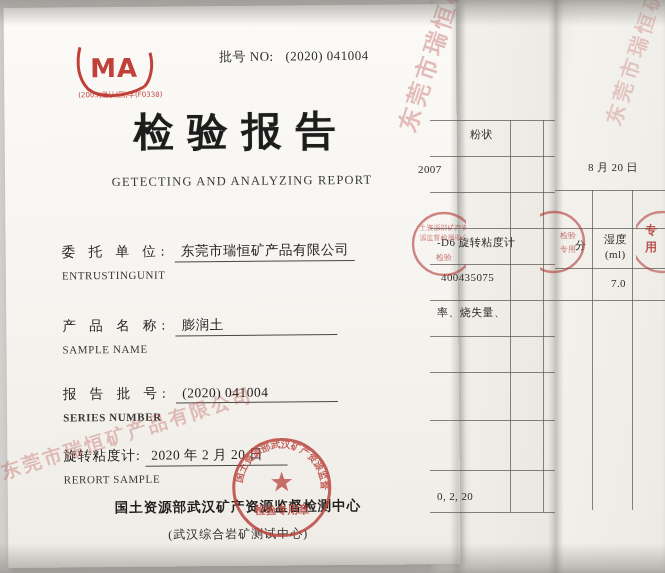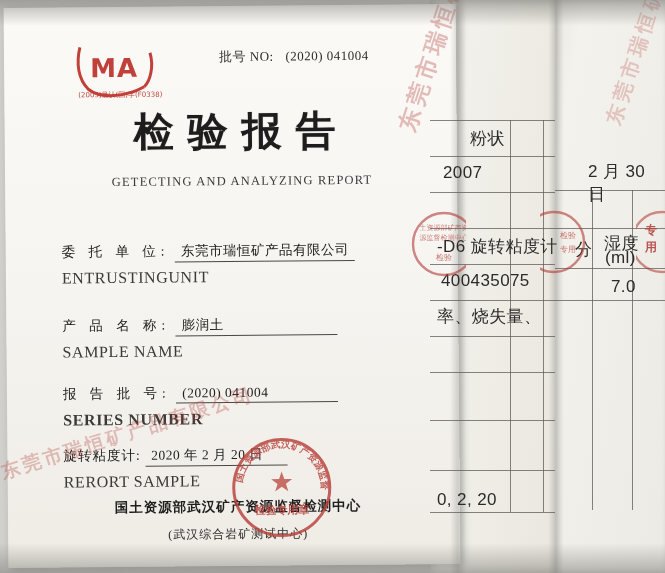--- a/index.html
+++ b/index.html
@@ -84,21 +84,21 @@
     letter-spacing:2px;
   }
   .field .lbl{letter-spacing:5px;}
   .field .val{
     letter-spacing:.5px;
     border-bottom:1px solid #4a4845;
     padding:0 6px 1px 6px;
     display:inline-block;min-width:150px;
   }
   .field-en{
-    position:absolute;font-size:16px;letter-spacing:.6px;color:#3c3a37;
+    position:absolute;font-size:11px;letter-spacing:.6px;color:#3c3a37;
   }
   .footer-org{
     position:absolute;left:40px;top:492px;width:380px;text-align:center;
     font-size:13.5px;letter-spacing:1px;color:#1f1e1c;font-weight:bold;
   }
   .footer-sub{
     position:absolute;left:40px;top:520px;width:380px;text-align:center;
     font-size:12px;letter-spacing:1px;color:#2b2a28;
   }
   
@@ -111,22 +111,22 @@
     position:absolute;color:rgba(176,60,55,.30);
     font-family:"DejaVu Sans", sans-serif;font-weight:bold;
     white-space:nowrap;pointer-events:none;
   }
   .ghost-left{
     left:-6px;top:452px;font-size:19px;letter-spacing:3px;
     transform:rotate(-17deg);transform-origin:left center;
   }
   
   .r-text{
-    position:absolute;font-size:17px;color:#2c2b29;
-    font-family:Liberation Sans, sans-serif;letter-spacing:.4px;
+    position:absolute;font-size:11px;color:#2c2b29;
+    font-family:Liberation Serif, serif;letter-spacing:.4px;
   }
   .r-line{
     position:absolute;background:#5d5b57;height:1px;opacity:.75;
   }
   .r-vline{
     position:absolute;background:#5d5b57;width:1px;opacity:.75;
   }
   .big-ghost-right{
     position:absolute;color:rgba(178,62,58,.33);
     font-family:"DejaVu Sans", sans-serif;font-weight:bold;
@@ -163,21 +163,21 @@
     <div class="r-line" style="left:430px;top:300px;width:125px;"></div>
     <div class="r-line" style="left:430px;top:336px;width:125px;"></div>
     <div class="r-line" style="left:430px;top:372px;width:125px;"></div>
     <div class="r-line" style="left:430px;top:420px;width:125px;"></div>
     <div class="r-line" style="left:430px;top:470px;width:125px;"></div>
     <div class="r-line" style="left:430px;top:512px;width:125px;"></div>
     <div class="r-vline" style="left:510px;top:120px;height:392px;"></div>
     <div class="r-vline" style="left:543px;top:120px;height:392px;"></div>
 
     <div class="r-text" style="left:470px;top:127px;">粉状</div>
-    <div class="r-text" style="left:443px;top:163px;">2007</div>
+    <div class="r-text" style="left:418px;top:163px;">2007</div>
     <div class="r-text" style="left:437px;top:235px;">-D6 旋转粘度计</div>
     <div class="r-text" style="left:441px;top:271px;">400435075</div>
     <div class="r-text" style="left:437px;top:305px;">率、烧失量、</div>
     <div class="r-text" style="left:437px;top:490px;">0, 2, 20</div>
 
     <svg class="small-red-stamp" style="left:404px;top:208px;" width="62" height="72">
       <circle cx="40" cy="36" r="31" fill="none" stroke="#b23a36" stroke-width="2.4" opacity="0.8"></circle>
       <text x="40" y="22" font-size="7" fill="#b23a36" text-anchor="middle" font-family="DejaVu Sans, sans-serif" opacity="0.85">土资源部矿产资</text>
       <text x="40" y="32" font-size="7" fill="#b23a36" text-anchor="middle" font-family="DejaVu Sans, sans-serif" opacity="0.85">源监督检测中心</text>
       <text x="40" y="52" font-size="8" fill="#b23a36" text-anchor="middle" font-family="DejaVu Sans, sans-serif" opacity="0.9">检验</text>
@@ -185,21 +185,21 @@
   </div>
 
   <div>
     <div class="r-line" style="left:555px;top:190px;width:110px;"></div>
     <div class="r-line" style="left:555px;top:228px;width:110px;"></div>
     <div class="r-line" style="left:555px;top:268px;width:110px;"></div>
     <div class="r-line" style="left:555px;top:300px;width:110px;"></div>
     <div class="r-vline" style="left:592px;top:190px;height:320px;"></div>
     <div class="r-vline" style="left:632px;top:190px;height:320px;"></div>
 
-    <div class="r-text" style="left:588px;top:160px;">2 月 30 日</div>
+    <div class="r-text" style="left:588px;top:160px;">8 月 20 日</div>
     <div class="r-text" style="left:575px;top:238px;">分</div>
     <div class="r-text" style="left:604px;top:232px;">湿度</div>
     <div class="r-text" style="left:605px;top:248px;text-align:right;">(ml)</div>
     <div class="r-text" style="left:611px;top:277px;">7.0</div>
 
     <svg class="small-red-stamp" style="left:540px;top:210px;" width="50" height="66">
       <circle cx="14" cy="32" r="30" fill="none" stroke="#b23a36" stroke-width="2.4" opacity="0.8"></circle>
       <text x="20" y="28" font-size="8" fill="#b23a36" font-family="DejaVu Sans, sans-serif" opacity="0.9">检验</text>
       <text x="20" y="42" font-size="8" fill="#b23a36" font-family="DejaVu Sans, sans-serif" opacity="0.9">专用</text>
     </svg>

